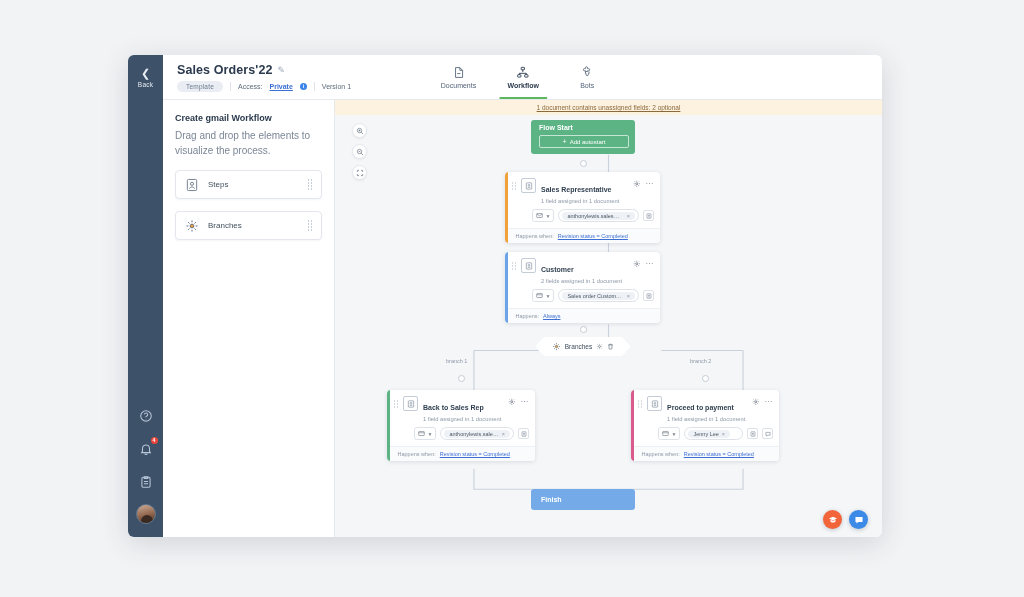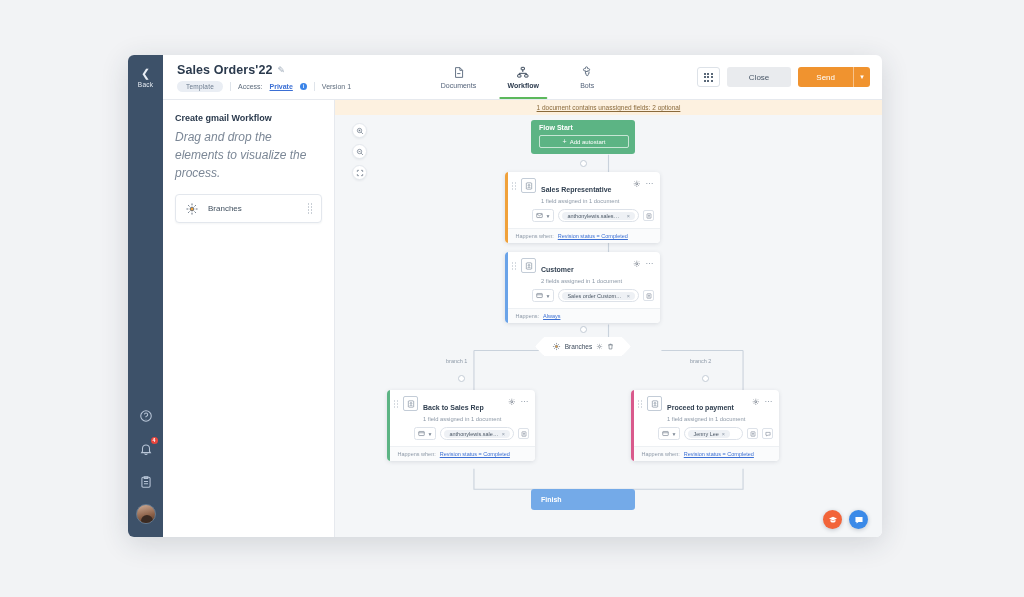--- a/index.html
+++ b/index.html
@@ -138,21 +138,21 @@
   #body { flex: 1 1 auto; display: flex; min-height: 0; }
 
   
   #panel {
     width: 172px; flex: 0 0 172px;
     border-right: 1px solid #e6e9ee;
     padding: 13px 12px 0 12px;
     background: #fff;
   }
   #panel-title { font-size: 9px; font-weight: bold; color: #2b3a4d; }
-  #panel-sub { font-size: 12px; color: #7b8796; line-height: 1.5; margin-top: 5px; font-style: italic; }
+  #panel-sub { font-size: 10px; color: #7b8796; line-height: 1.5; margin-top: 5px; }
   .palette-item {
     margin-top: 12px; height: 29px;
     border: 1px solid #e3e7ed; border-radius: 4px;
     background: #fff; display: flex; align-items: center;
     padding: 0 9px; gap: 9px; cursor: grab;
     box-shadow: 0 1px 2px rgba(40,50,70,.05);
   }
   .palette-item .pic { width: 14px; height: 14px; display:flex; align-items:center; justify-content:center; }
   .palette-item .plbl { font-size: 8px; color: #41505f; }
   .drag-dots {
@@ -388,48 +388,48 @@
           <span class="ticon">
             <svg viewBox="0 0 24 24" fill="none" stroke="currentColor" stroke-width="1.7">
               <path d="M9.5 3.5a2 2 0 0 1 4 0c0 .7-.3 1 0 1.3.3.3 1 0 1.7 0a2 2 0 0 1 0 4c-.7 0-1.4-.3-1.7 0-.3.3 0 .8 0 1.3h-4c0-.5.3-1 0-1.3-.3-.3-1 0-1.7 0a2 2 0 0 1 0-4c.7 0 1.4.3 1.7 0 .3-.3 0-.6 0-1.3z"></path>
               <path d="M9.5 10.1v4c.5 0 1-.3 1.3 0 .3.3 0 1 0 1.7a2 2 0 0 0 4 0c0-.7-.3-1.4 0-1.7.3-.3.8 0 1.3 0v-4"></path>
             </svg>
           </span>
           <span class="tlbl">Bots</span>
         </div>
       </div>
 
-      <div id="header-right">
-        <div id="grid-btn">
-          <span class="grid-dots">
-            <i></i>
-              <i></i>
-              <i></i>
-              <i></i>
-              <i></i>
-              <i></i>
-              <i></i>
-              <i></i>
-              <i></i>
-          </span>
-        </div>
-        <button id="close-btn">Close</button>
-        <div id="send-group">
-          <button id="send-btn">Send</button>
-          <button id="send-caret">▾</button>
-        </div>
-      </div>
     </div>
 
     <div id="body">
 
       <div id="panel">
         <div id="panel-title">Create gmail Workflow</div>
         <div id="panel-sub">Drag and drop the elements to visualize the process.</div>
 
+        <div class="palette-item">
+          <span class="pic">
+            <svg viewBox="0 0 24 24" fill="none" stroke="#6b7a8c" stroke-width="1.6">
+              <rect x="4" y="2.5" width="16" height="19" rx="2"></rect>
+                <circle cx="12" cy="10" r="2.6"></circle>
+                <path d="M7.6 18.2a4.8 4.8 0 0 1 8.8 0"></path>
+            </svg>
+          </span>
+          <span class="plbl">Steps</span>
+          <span class="drag-dots">
+              <i></i>
+              <i></i>
+              <i></i>
+              <i></i>
+              <i></i>
+              <i></i>
+              <i></i>
+              <i></i>
+            </span>
+        </div>
 
         <div class="palette-item">
           <span class="pic">
             <svg viewBox="0 0 24 24" fill="none" stroke="#5a6879" stroke-width="1.6">
               <circle cx="12" cy="12" r="3.2" fill="#f0a13a" stroke="#5a6879"></circle>
               <path d="M12 2.5v3.2M12 18.3v3.2M2.5 12h3.2M18.3 12h3.2M5.4 5.4l2.3 2.3M16.3 16.3l2.3 2.3M18.6 5.4l-2.3 2.3M7.7 16.3l-2.3 2.3"></path>
             </svg>
           </span>
           <span class="plbl">Branches</span>
           <span class="drag-dots">

